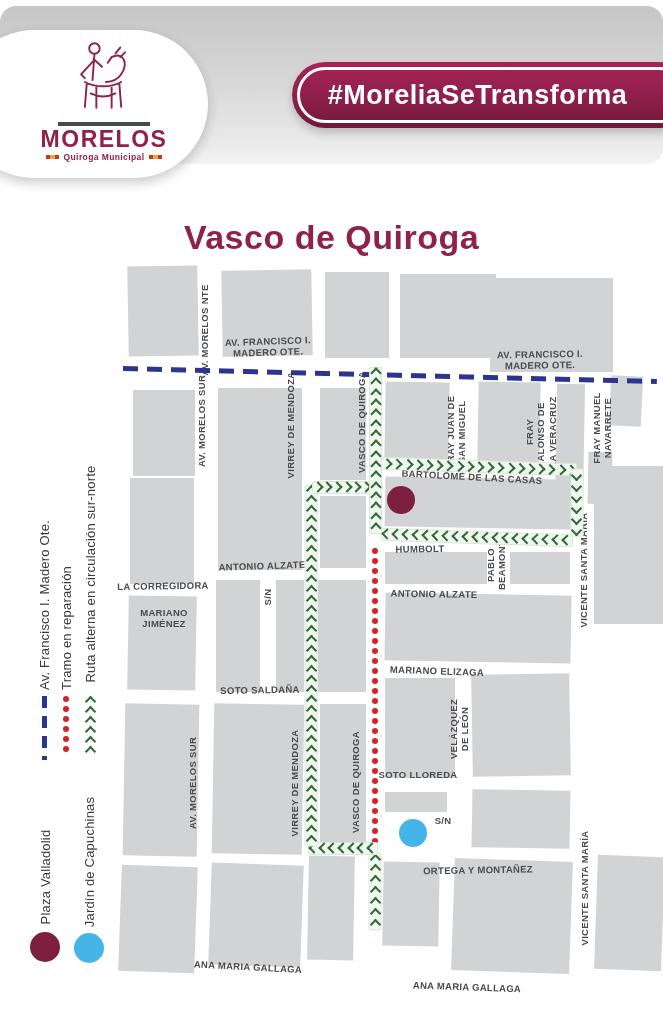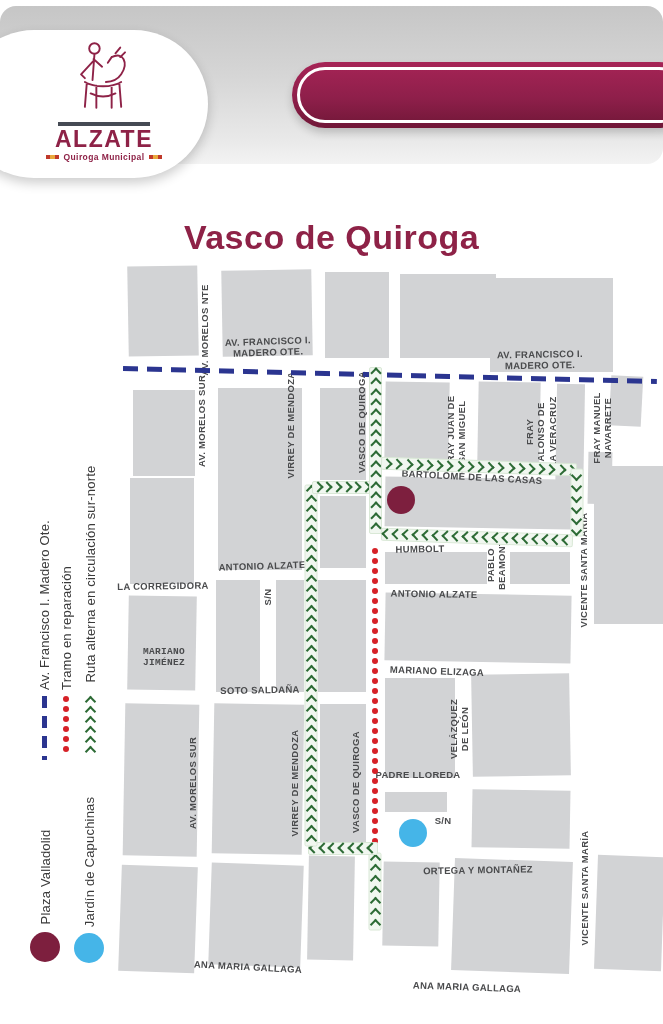--- a/index.html
+++ b/index.html
@@ -61,31 +61,32 @@
     <div class="logo-inner">
       <svg class="statue" viewBox="0 0 80 90" width="80" height="86" fill="none" stroke="#8e2247" stroke-width="2" stroke-linecap="round">
         <circle cx="30" cy="11" r="5.5"></circle>
         <path d="M30 17 L28 44 M29 24 L16 38 M16 38 L20 42 M29 22 L38 30"></path>
         <path d="M48 20 C60 14 66 26 58 38 M48 20 L44 26 M58 38 C54 44 48 46 42 46"></path>
         <path d="M52 16 L57 10 M57 20 L62 15"></path>
         <path d="M20 46 C30 52 48 52 58 46 M22 47 L20 72 M32 50 L32 73 M48 50 L48 73 M56 47 L58 72"></path>
         <path d="M26 58 C34 62 44 62 52 58"></path>
       </svg>
       <div class="logo-bar"></div>
-      <div class="logo-city">ALZATE</div>
+      <div class="logo-city">MORELOS</div>
       <div class="logo-sub">
         <span class="flag-chip"></span>
         <span>Quiroga Municipal</span>
         <span class="flag-chip"></span>
       </div>
     </div>
   </div>
 
   <div class="hashtag-pill">
     <div class="hashtag-ring"></div>
+    <div class="hashtag-text">#MoreliaSeTransforma</div>
   </div>
 
   <div class="main-title">Vasco de Quiroga</div>
 
   <div class="map-layer" id="map">
       <div class="block" style="left: 128px; top: 266px; width: 70px; height: 90px; transform: rotate(-1deg);"></div>
       <div class="block" style="left: 222px; top: 270px; width: 90px; height: 86px; transform: rotate(-1deg);"></div>
       <div class="block" style="left: 325px; top: 272px; width: 64px; height: 86px; transform: rotate(0deg);"></div>
       <div class="block" style="left: 400px; top: 274px; width: 96px; height: 84px; transform: rotate(0deg);"></div>
       <div class="block" style="left: 490px; top: 278px; width: 123px; height: 94px; transform: rotate(0deg);"></div>
@@ -123,25 +124,25 @@
       <div class="block" style="left: 383px; top: 862px; width: 56px; height: 84px; transform: rotate(1deg);"></div>
       <div class="street-label" style="left: 268px; top: 347px; transform: translate(-50%, -50%) rotate(-2deg);">AV. FRANCISCO I.
 MADERO OTE.</div>
       <div class="street-label" style="left: 540px; top: 360px; transform: translate(-50%, -50%) rotate(-1deg);">AV. FRANCISCO I.
 MADERO OTE.</div>
       <div class="street-label" style="left: 472px; top: 477px; transform: translate(-50%, -50%) rotate(3deg);">BARTOLOMÉ DE LAS CASAS</div>
       <div class="street-label" style="left: 420px; top: 549px; transform: translate(-50%, -50%) rotate(-1deg);">HUMBOLT</div>
       <div class="street-label" style="left: 262px; top: 566px; transform: translate(-50%, -50%) rotate(-2deg);">ANTONIO ALZATE</div>
       <div class="street-label" style="left: 163px; top: 586px; transform: translate(-50%, -50%) rotate(-1deg);">LA CORREGIDORA</div>
       <div class="street-label" style="left: 434px; top: 594px; transform: translate(-50%, -50%) rotate(1deg);">ANTONIO ALZATE</div>
-      <div class="street-label" style="left: 164px; top: 657px; transform: translate(-50%, -50%) rotate(0deg); font-family: Liberation Mono, monospace;">MARIANO
+      <div class="street-label" style="left: 164px; top: 618px; transform: translate(-50%, -50%) rotate(0deg);">MARIANO
 JIMÉNEZ</div>
       <div class="street-label" style="left: 437px; top: 671px; transform: translate(-50%, -50%) rotate(2deg);">MARIANO ELIZAGA</div>
       <div class="street-label" style="left: 260px; top: 690px; transform: translate(-50%, -50%) rotate(-1deg);">SOTO SALDAÑA</div>
-      <div class="street-label" style="left: 418px; top: 775px; transform: translate(-50%, -50%) rotate(0deg);">PADRE LLOREDA</div>
+      <div class="street-label" style="left: 418px; top: 775px; transform: translate(-50%, -50%) rotate(0deg);">SOTO LLOREDA</div>
       <div class="street-label" style="left: 443px; top: 821px; transform: translate(-50%, -50%) rotate(0deg);">S/N</div>
       <div class="street-label" style="left: 478px; top: 870px; transform: translate(-50%, -50%) rotate(-1deg);">ORTEGA Y MONTAÑEZ</div>
       <div class="street-label" style="left: 248px; top: 967px; transform: translate(-50%, -50%) rotate(3deg);">ANA MARIA GALLAGA</div>
       <div class="street-label" style="left: 467px; top: 987px; transform: translate(-50%, -50%) rotate(2deg);">ANA MARIA GALLAGA</div>
       <div class="street-label v" style="left: 205px; top: 330px; transform: translate(-50%, -50%) rotate(-90deg);">AV. MORELOS NTE</div>
       <div class="street-label v" style="left: 202px; top: 421px; transform: translate(-50%, -50%) rotate(-90deg);">AV. MORELOS SUR</div>
       <div class="street-label v" style="left: 193px; top: 783px; transform: translate(-50%, -50%) rotate(-90deg);">AV. MORELOS SUR</div>
       <div class="street-label v" style="left: 291px; top: 425px; transform: translate(-50%, -50%) rotate(-90deg);">VIRREY DE MENDOZA</div>
       <div class="street-label v" style="left: 295px; top: 783px; transform: translate(-50%, -50%) rotate(-90deg);">VIRREY DE MENDOZA</div>
       <div class="street-label v" style="left: 362px; top: 422px; transform: translate(-50%, -50%) rotate(-90deg);">VASCO DE QUIROGA</div>

